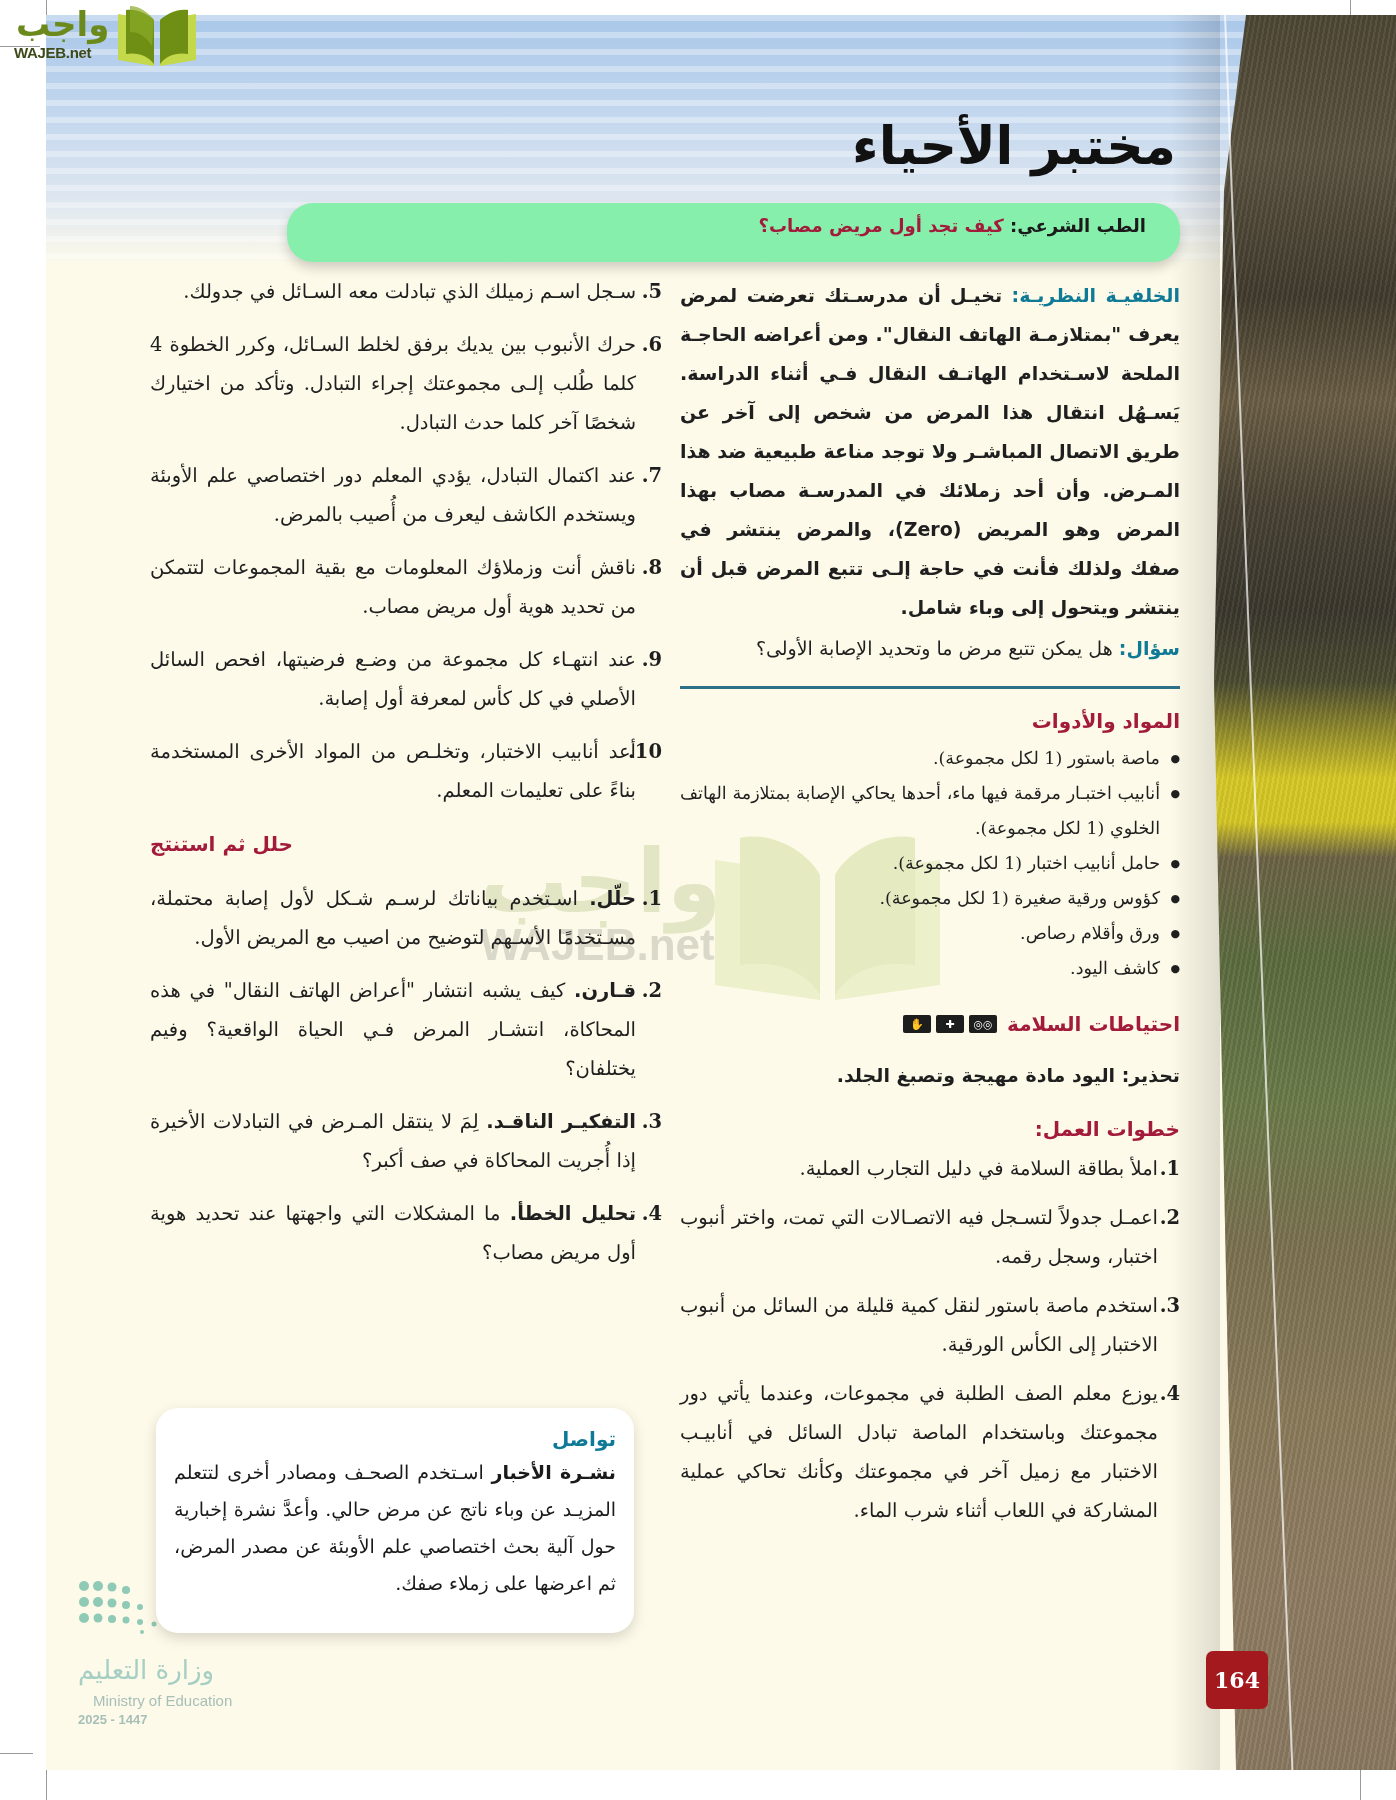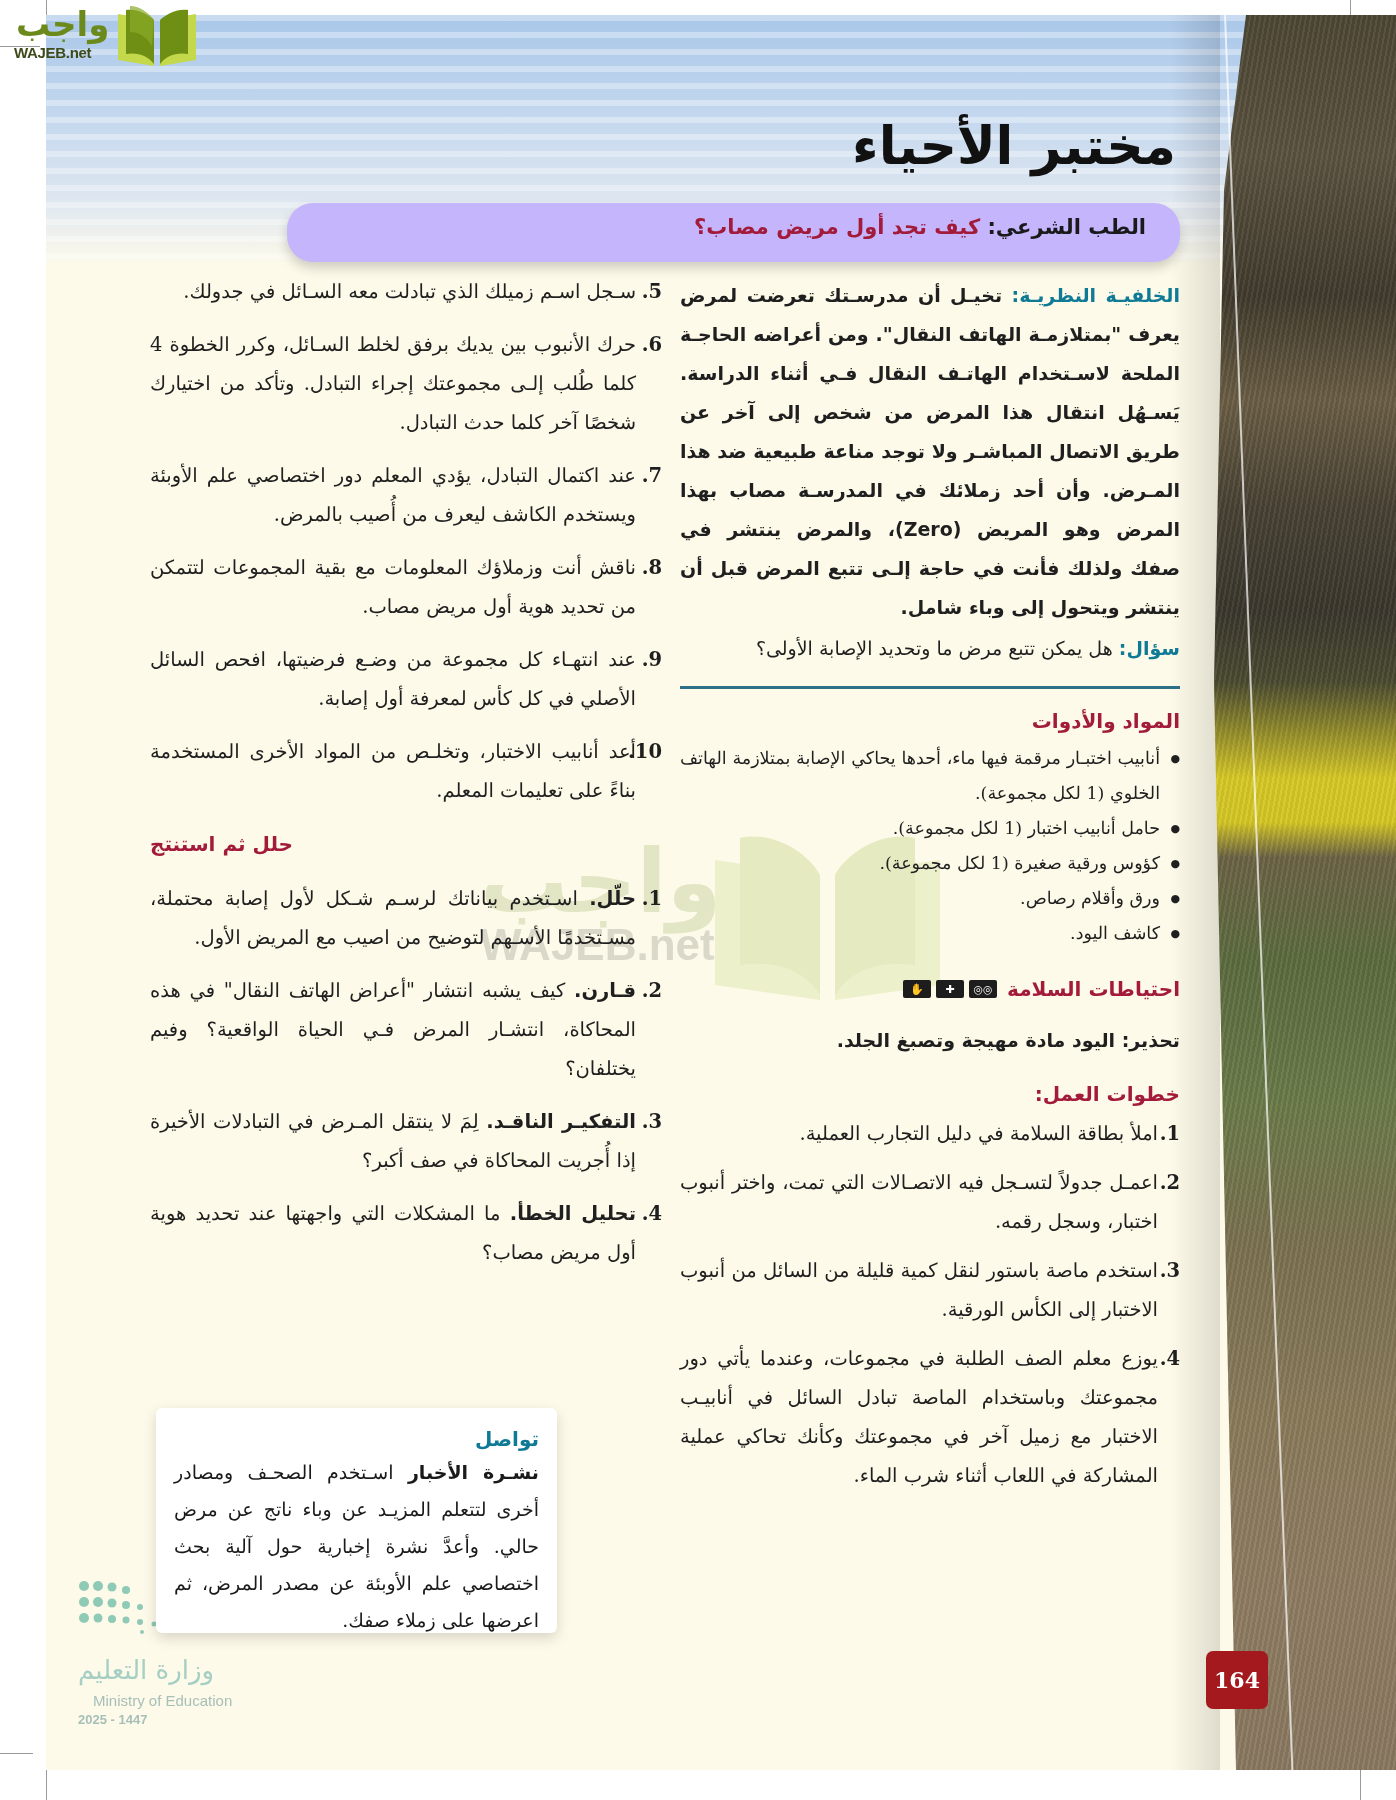--- a/index.html
+++ b/index.html
@@ -62,24 +62,24 @@
   
   .title {
     position: absolute; right: 220px; top: 116px;
     font-size: 52px; font-weight: bold; color: #111; direction: rtl;
     font-family: "DejaVu Sans", sans-serif;
   }
 
   
   .subtitle-pill {
     position: absolute; left: 287px; top: 203px; width: 893px; height: 59px;
-    background: #c4b5fd; border-radius: 26px;
+    background: #86efac; border-radius: 26px;
     box-shadow: 0 6px 12px rgba(0,0,0,0.18);
     direction: rtl; padding: 12px 34px 0 0;
-    font-size: 21px; font-weight: bold;
+    font-size: 18px; font-weight: bold;
   }
   .subtitle-pill .lbl { color: #1a1a1a; }
   .subtitle-pill .q { color: #a31b3a; }
 
   
   .col {
     position: absolute; direction: rtl; text-align: justify;
     font-family: "DejaVu Serif", serif; font-size: 19.5px; line-height: 39px; color: #1f1f1f;
   }
   .col-right { left: 680px; top: 276px; width: 500px; }
@@ -110,22 +110,22 @@
   ol.steps { list-style: none; }
   ol.steps li { position: relative; padding-right: 22px; margin-bottom: 10px; }
   ol.steps li .num { position: absolute; right: 0; top: 0; font-weight: bold; font-family: "DejaVu Serif", serif; }
   .col-left ol.steps li { padding-right: 26px; margin-bottom: 14px; }
   ol.steps li .tag { font-weight: bold; font-family: "DejaVu Sans", sans-serif; }
 
   .conclude-h { text-align: left; padding-right: 105px; margin: 14px 0 15px; }
 
   
   .comm-box {
-    position: absolute; left: 156px; top: 1408px; width: 401px; height: 225px;
-    background: #ffffff; border-radius: 6px; box-shadow: 0 5px 14px rgba(0,0,0,0.15);
+    position: absolute; left: 156px; top: 1408px; width: 478px; height: 225px;
+    background: #ffffff; border-radius: 22px; box-shadow: 0 5px 14px rgba(0,0,0,0.15);
     direction: rtl; text-align: justify; padding: 16px 18px 0 18px;
     font-family: "DejaVu Serif", serif; font-size: 19px; line-height: 37px;
   }
   .comm-title { color: #0f7a95; font-weight: bold; font-family: "DejaVu Sans", sans-serif; font-size: 20px; line-height: 30px; }
   .comm-box b { font-family: "DejaVu Sans", sans-serif; }
 
   
   .ministry { position: absolute; left: 78px; top: 1580px; width: 200px; height: 150px; }
   .dots { position: absolute; left: 0; top: 0; width: 180px; height: 60px; }
   .min-ar { position: absolute; left: 0; top: 75px; font-size: 26px; color: #a6cfc4; direction: rtl; font-family: "DejaVu Sans", sans-serif; }
@@ -202,20 +202,21 @@
     <span>تخيـل أن مدرسـتك تعرضت لمرض يعرف "بمتلازمـة الهاتف النقال". ومن أعراضه الحاجـة الملحة لاسـتخدام الهاتـف النقال فـي أثناء الدراسة. يَسـهُل انتقال هذا المرض من شخص إلى آخر عن طريق الاتصال المباشـر ولا توجد مناعة طبيعية ضد هذا المـرض. وأن أحد زملائك في المدرسـة مصاب بهذا المرض وهو المريض (Zero)، والمرض ينتشر في صفك ولذلك فأنت في حاجة إلـى تتبع المرض قبل أن ينتشر ويتحول إلى وباء شامل.</span>
   </p>
   <p class="question">
     <span class="qlabel">سؤال:</span>
     <span>هل يمكن تتبع مرض ما وتحديد الإصابة الأولى؟</span>
   </p>
   <div class="rule"></div>
 
   <div class="section-h">المواد والأدوات</div>
   <ul class="materials">
+    <li>ماصة باستور (1 لكل مجموعة).</li>
     <li>أنابيب اختبـار مرقمة فيها ماء، أحدها يحاكي الإصابة بمتلازمة الهاتف الخلوي (1 لكل مجموعة).</li>
     <li>حامل أنابيب اختبار (1 لكل مجموعة).</li>
     <li>كؤوس ورقية صغيرة (1 لكل مجموعة).</li>
     <li>ورق وأقلام رصاص.</li>
     <li>كاشف اليود.</li>
   </ul>
 
   <div class="safety-row">
     <span class="section-h">احتياطات السلامة</span>
     <span class="safety-icons">

